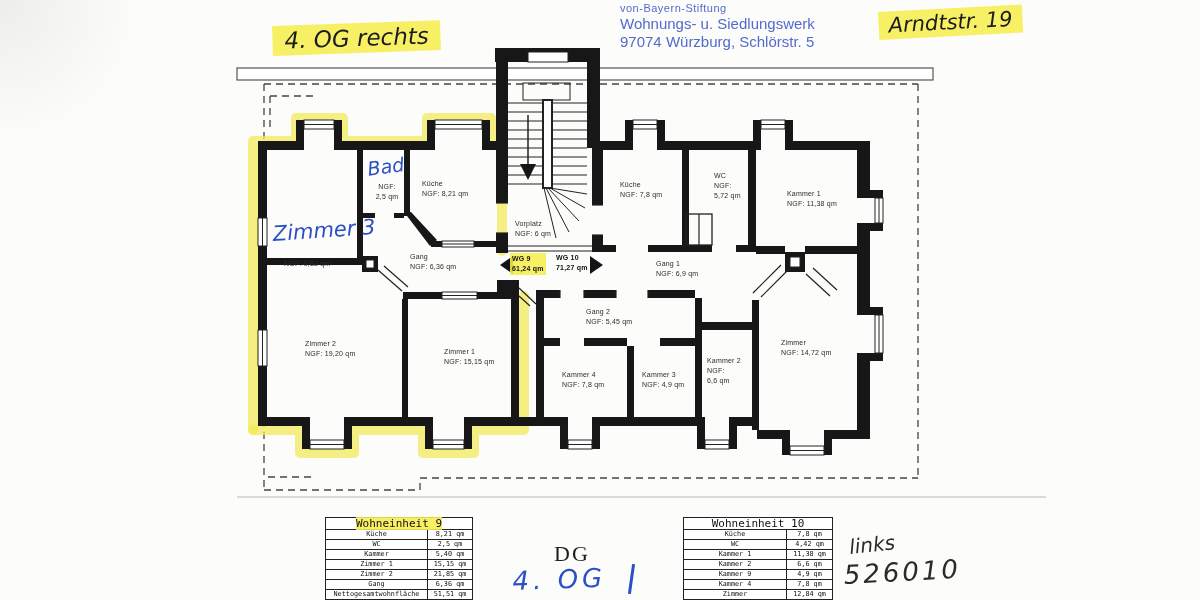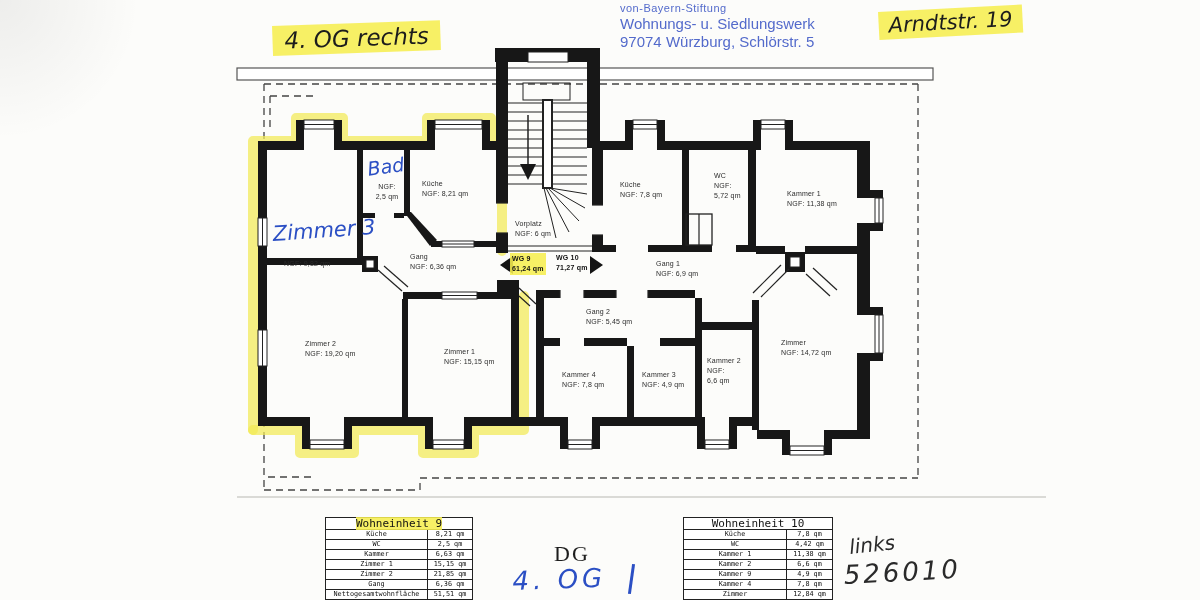--- a/index.html
+++ b/index.html
@@ -298,21 +298,21 @@
     <tr>
           <td style="width:99px">Küche</td>
           <td>8,21 qm</td>
         </tr>
     <tr>
           <td>WC</td>
           <td>2,5 qm</td>
         </tr>
     <tr>
           <td>Kammer</td>
-          <td>6,63 qm</td>
+          <td>5,40 qm</td>
         </tr>
     <tr>
           <td>Zimmer 1</td>
           <td>15,15 qm</td>
         </tr>
     <tr>
           <td>Zimmer 2</td>
           <td>21,85 qm</td>
         </tr>
     <tr>

